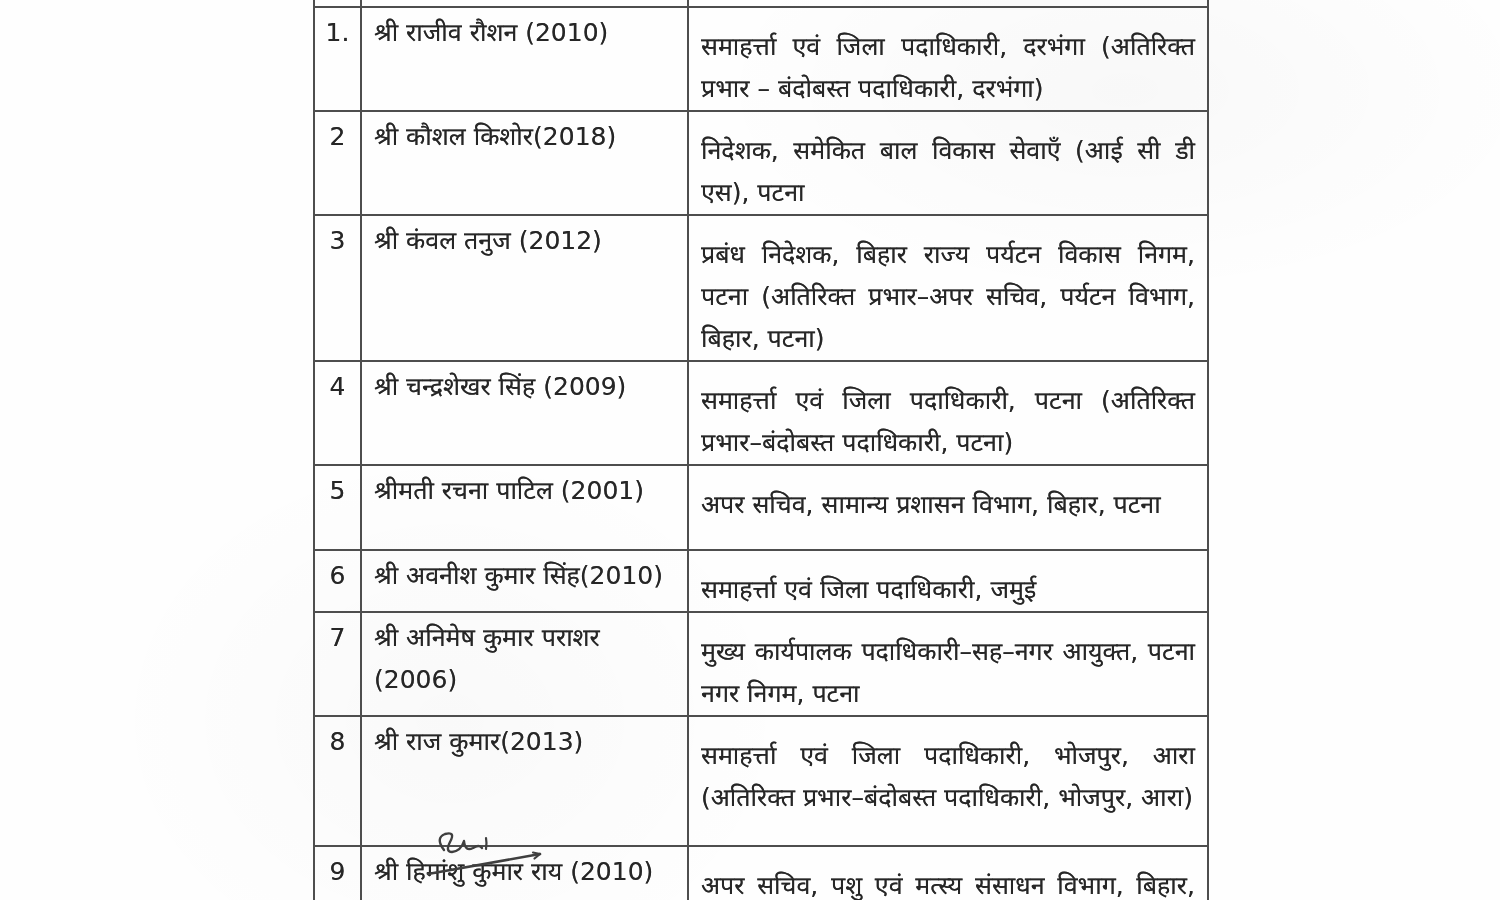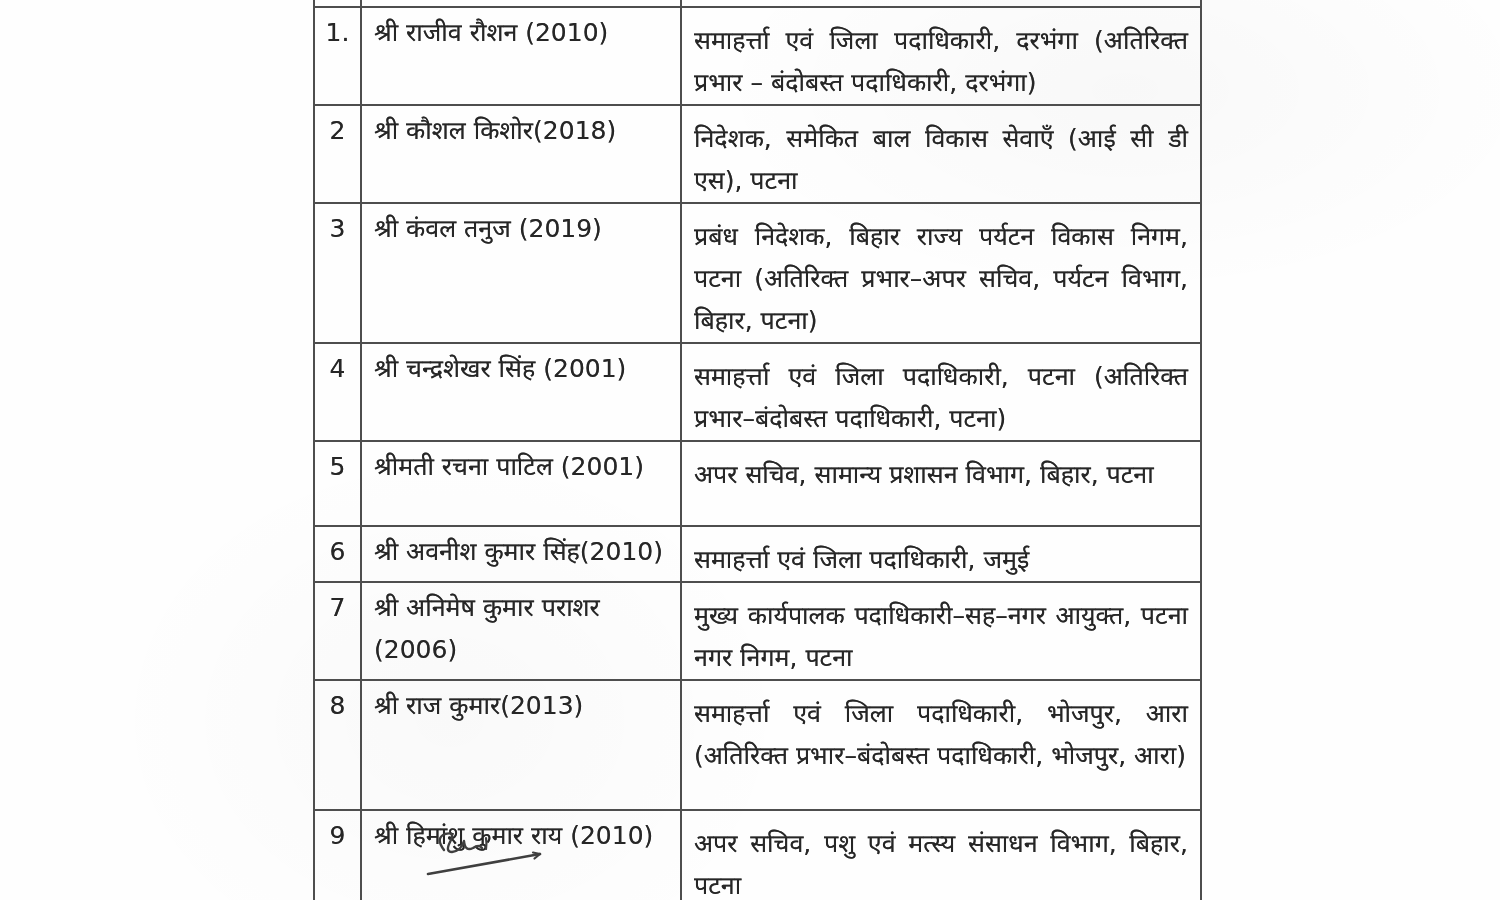--- a/index.html
+++ b/index.html
@@ -39,25 +39,25 @@
     overflow: hidden;
   }
   td.sl {
     width: 43px;
     text-align: center;
     padding-top: 4px;
     font-size: 23px;
   }
   td.nm {
     width: 300px;
-    padding: 4px 6px 0 12px;
+    padding: 4px 13px 0 12px;
   }
   td.po {
     width: 494px;
-    padding: 12px 12px 0 12px;
+    padding: 18px 12px 0 12px;
     text-align: justify;
     text-justify: inter-word;
   }
   tr.partial td { border-top: none; }
   .sig {
     position: absolute;
     left: 418px;
     top: 826px;
   }
 </style>
@@ -78,26 +78,26 @@
       <td class="nm">श्री राजीव रौशन  (2010)</td>
       <td class="po">समाहर्त्ता एवं जिला पदाधिकारी, दरभंगा (अतिरिक्त प्रभार – बंदोबस्त पदाधिकारी, दरभंगा)</td>
     </tr>
     <tr style="height:87px;">
       <td class="sl">2</td>
       <td class="nm">श्री कौशल किशोर(2018)</td>
       <td class="po">निदेशक, समेकित बाल विकास सेवाएँ (आई सी डी एस), पटना</td>
     </tr>
     <tr style="height:128px;">
       <td class="sl">3</td>
-      <td class="nm">श्री कंवल तनुज (2019)</td>
+      <td class="nm">श्री कंवल तनुज (2012)</td>
       <td class="po">प्रबंध निदेशक, बिहार राज्य पर्यटन विकास निगम, पटना (अतिरिक्त प्रभार–अपर सचिव, पर्यटन विभाग, बिहार, पटना)</td>
     </tr>
     <tr style="height:88px;">
       <td class="sl">4</td>
-      <td class="nm">श्री चन्द्रशेखर सिंह  (2001)</td>
+      <td class="nm">श्री चन्द्रशेखर सिंह  (2009)</td>
       <td class="po">समाहर्त्ता एवं जिला पदाधिकारी, पटना (अतिरिक्त प्रभार–बंदोबस्त पदाधिकारी, पटना)</td>
     </tr>
     <tr style="height:85px;">
       <td class="sl">5</td>
       <td class="nm">श्रीमती रचना पाटिल (2001)</td>
       <td class="po">अपर सचिव, सामान्य प्रशासन  विभाग, बिहार, पटना</td>
     </tr>
     <tr style="height:44px;">
       <td class="sl">6</td>
       <td class="nm">श्री अवनीश कुमार सिंह(2010)</td>

